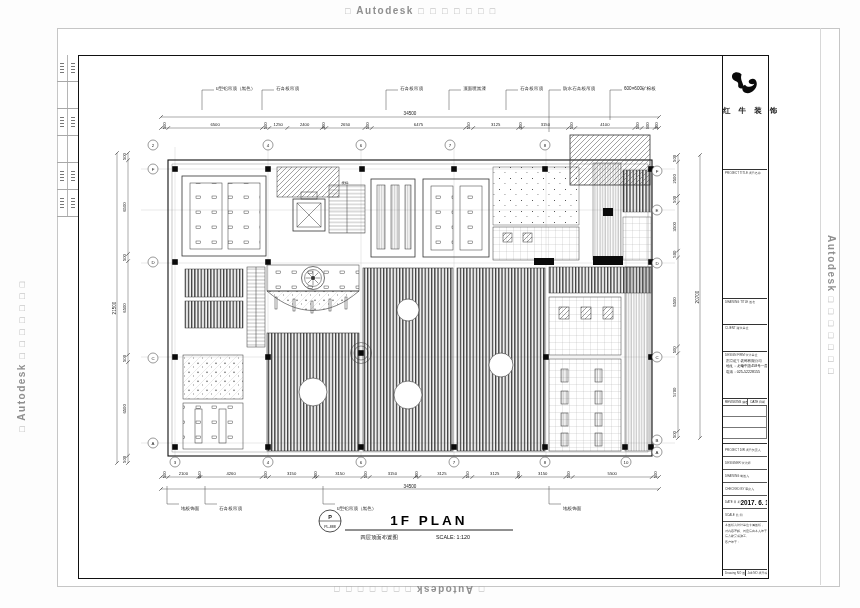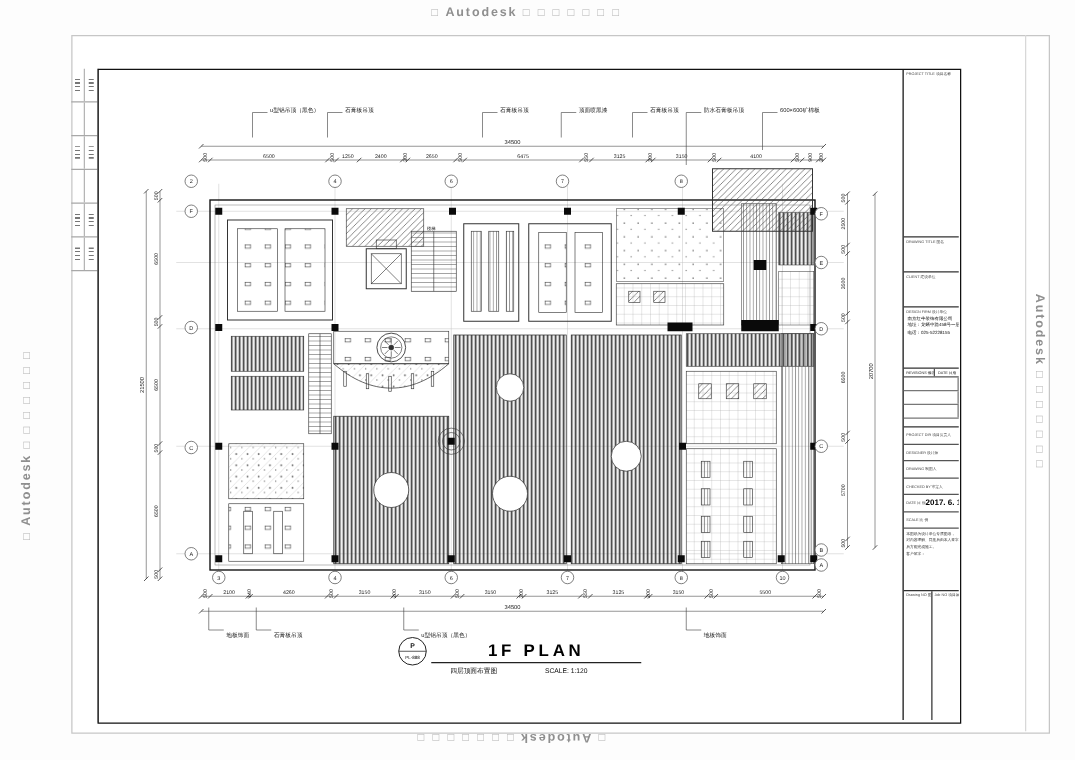--- a/index.html
+++ b/index.html
@@ -482,20 +482,27 @@
       <text x="251" y="463.5" font-size="5.5" text-anchor="middle" fill="#111" font-weight="bold">P</text>
       <text x="251" y="472.5" font-size="3.6" text-anchor="middle" fill="#111">PL-888</text>
       <text x="350" y="470" font-size="13.5" text-anchor="middle" fill="#000" font-weight="bold" letter-spacing="3">1F PLAN</text>
       <line x1="266" y1="475" x2="434" y2="475" stroke="#222" stroke-width="1"></line>
       <text x="300" y="483.5" font-size="5.4" text-anchor="middle" fill="#111">四层顶面布置图</text>
       <text x="374" y="483.5" font-size="5.4" text-anchor="middle" fill="#111">SCALE: 1:120</text>
     </g>
   </svg>
 
   <div class="tb">
+    <div class="tb-logo">
+      <svg width="34" height="26" viewBox="0 0 40 30">
+        <path d="M16,5 C12,0 3,2 5,9 C6.5,13.5 13,12 12,17 C11,21 16,23 19,20 C17,14 14,10 16,5 Z" fill="#0a0a0a"></path>
+        <path d="M17,19 C15,27 25,30 31,23 C37,17 33,7 26,11 C22,13.5 26,18 31,16 C29,20 23,21 20,17 Z" fill="#0a0a0a"></path>
+      </svg>
+      <div class="tb-brand">红 牛 装 饰</div>
+    </div>
     <div class="tb-sec tb-proj">
         <span class="tb-lab">PROJECT TITLE 项目名称</span>
       </div>
     <div class="tb-sec tb-dt">
         <span class="tb-lab">DRAWING TITLE 图名</span>
       </div>
     <div class="tb-sec tb-cl">
         <span class="tb-lab">CLIENT 建设单位</span>
       </div>
     <div class="tb-sec tb-df">

